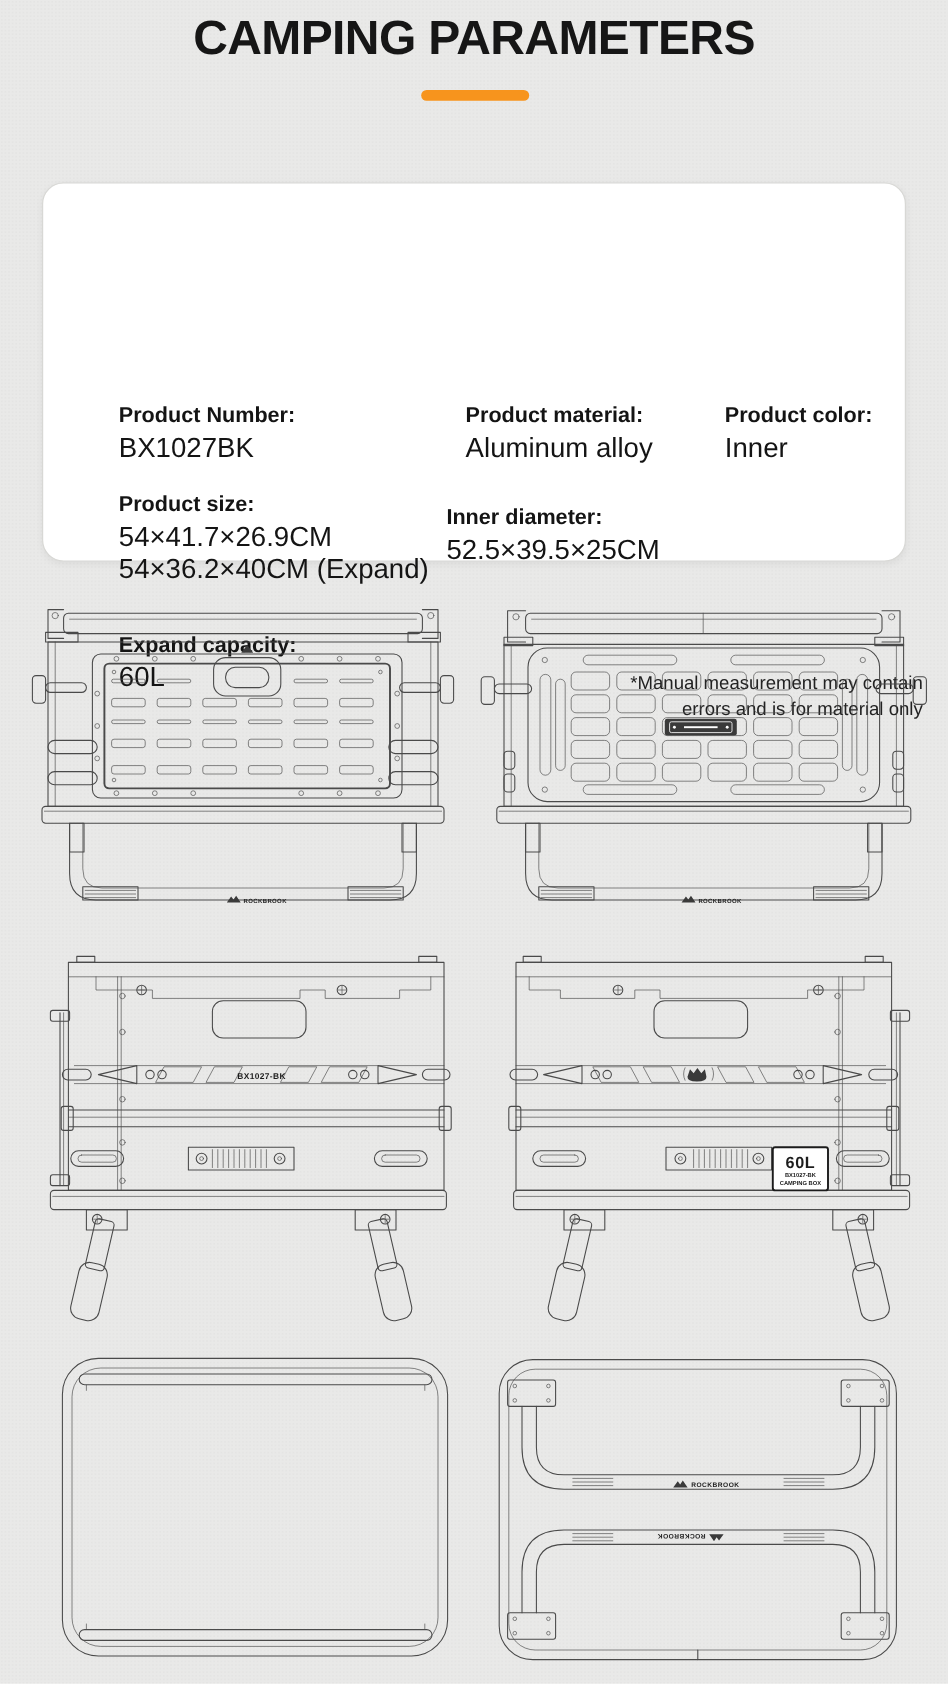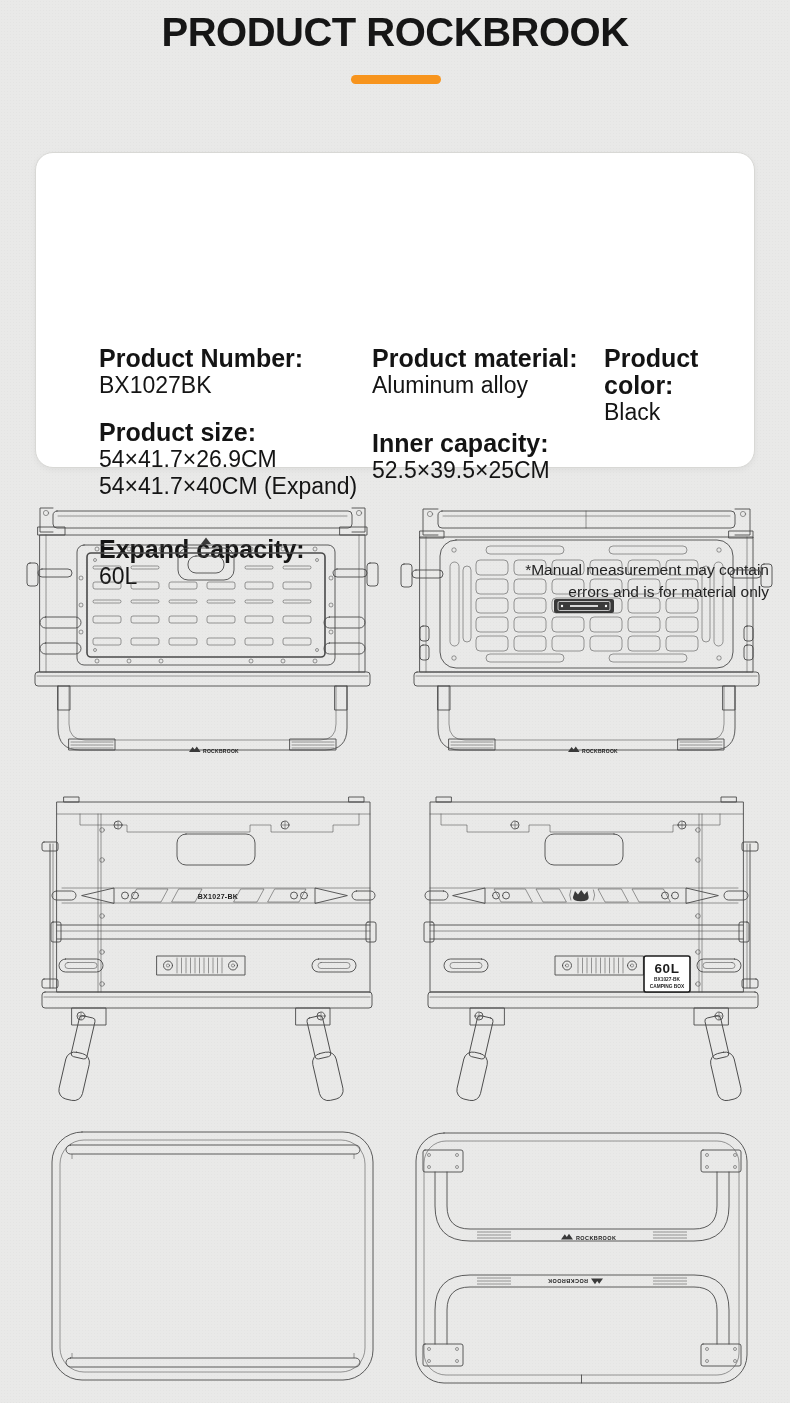--- a/index.html
+++ b/index.html
@@ -19,24 +19,24 @@
   .accent-bar {
     position:absolute; left:351px; top:75px; width:90px; height:9px;
     border-radius:4.5px; background:#F7941D;
   }
   .card {
     position:absolute; left:35px; top:152px; width:720px; height:316px;
     background:#ffffff; border:1px solid #d8d8d5; border-radius:18px;
     box-shadow:0 2px 6px rgba(0,0,0,0.05);
   }
   .spec { position:absolute; color:#141414; }
-  .spec .lbl { font-size:25px; font-weight:bold; line-height:27px;margin-top:12px; }
+  .spec .lbl { font-size:18px; font-weight:bold; line-height:27px; }
   .spec .val { font-size:23px; font-weight:normal; line-height:27px; }
   .si1{ left:63px;  top:180px; }
-  .si2{ left:336px; top:180px; }
+  .si2{ left:352px; top:180px; }
   .si3{ left:568px; top:180px; }
   .si4{ left:63px;  top:254px; }
   .si5{ left:336px; top:265px; }
   .si6{ left:568px; top:265px; }
   .si7{ left:63px;  top:371px; }
   .disclaimer {
     position:absolute; left:415px; top:406px; width:318px;
     text-align:right; font-size:15.5px; line-height:21.5px; color:#222;
   }
   .drawing { position:absolute; }
@@ -49,43 +49,43 @@
   svg .ln { fill:none; stroke:#4a4a4a; stroke-width:0.9; stroke-linejoin:round; stroke-linecap:round; }
   svg .fn { fill:none; stroke:#4a4a4a; stroke-width:0.55; stroke-linejoin:round; }
   svg .fl { fill:#3a3a3a; stroke:none; }
   svg text { font-family:"Liberation Sans", sans-serif; fill:#1c1c1c; }
 </style>
 </head>
 <body>
 
 <div class="page">
 
-  <h1 class="title">PRODUCT ROCKBROOK</h1>
+  <h1 class="title">CAMPING PARAMETERS</h1>
   <div class="accent-bar"></div>
 
   <div class="card">
     <div class="spec si1">
       <div class="lbl">Product Number:</div>
       <div class="val">BX1027BK</div>
     </div>
     <div class="spec si2">
       <div class="lbl">Product material:</div>
       <div class="val">Aluminum alloy</div>
     </div>
     <div class="spec si3">
       <div class="lbl">Product color:</div>
-      <div class="val">Black</div>
+      <div class="val">Inner</div>
     </div>
     <div class="spec si4">
       <div class="lbl">Product size:</div>
       <div class="val">54×41.7×26.9CM</div>
-      <div class="val">54×41.7×40CM (Expand)</div>
+      <div class="val">54×36.2×40CM (Expand)</div>
     </div>
     <div class="spec si5">
-      <div class="lbl">Inner capacity:</div>
+      <div class="lbl">Inner diameter:</div>
       <div class="val">52.5×39.5×25CM</div>
     </div>
     <div class="spec si7">
       <div class="lbl">Expand capacity:</div>
       <div class="val">60L</div>
     </div>
     <div class="disclaimer">
       <div>*Manual measurement may contain</div>
       <div>errors and is for material only</div>
     </div>

